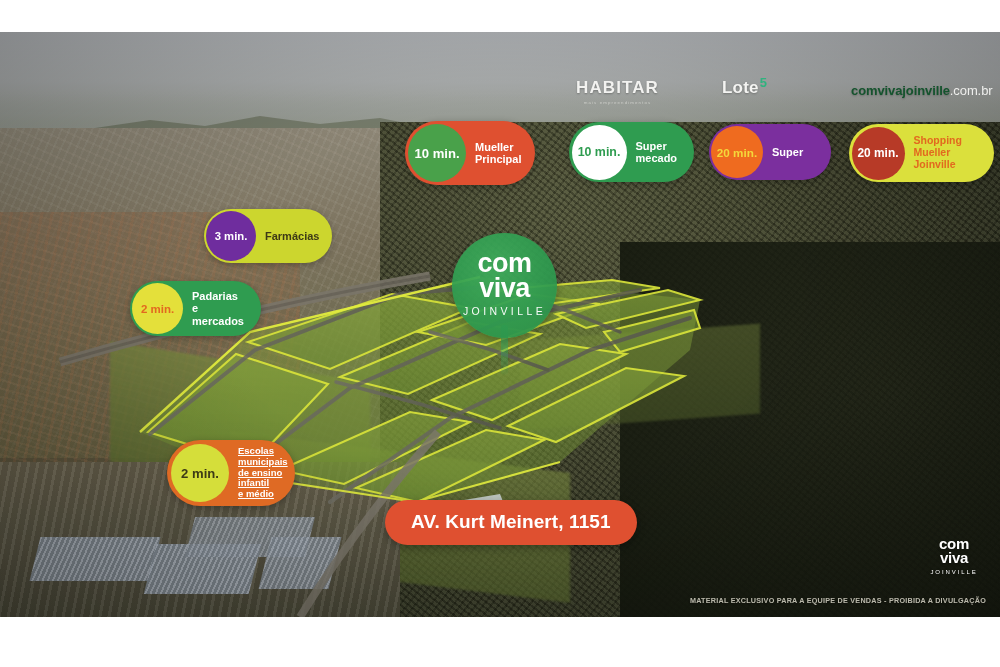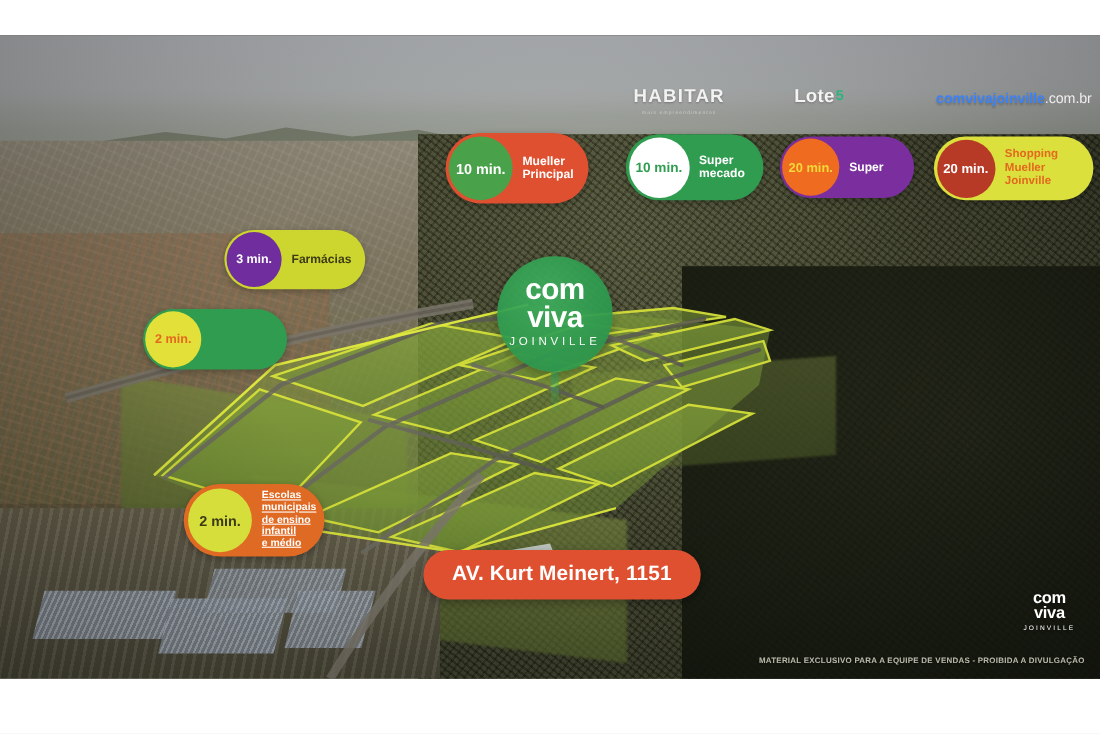--- a/index.html
+++ b/index.html
@@ -106,33 +106,33 @@
   .habitar { left: 576px; top: 78px; }
   .habitar .main {
     font-size: 17px; font-weight: bold; letter-spacing: 1.1px;
     color: #f2f2f0; text-shadow: 0 1px 2px rgba(0,0,0,.28);
   }
   .habitar .sub {
     font-size: 4.4px; letter-spacing: 1.1px; color: #d8d8d4;
     margin-top: 2px; text-align: center; opacity: .8;
   }
 
-  .lote { left: 722px; top: 78px; display: flex; align-items: center; }
+  .lote { left: 722px; top: 78px; display: flex; align-items: flex-start; }
   .lote .word {
     font-size: 17px; font-weight: bold; letter-spacing: .2px;
     color: #f4f4f2; text-shadow: 0 1px 2px rgba(0,0,0,.25);
   }
   .lote .five {
     font-size: 13px; font-weight: bold; color: #2fb37e;
     margin-left: 1px; margin-top: -3px;
   }
 
   .siteurl { left: 851px; top: 81px; white-space: nowrap; }
   .siteurl .b {
-    font-size: 13px; font-weight: bold; color: #3b82f6; letter-spacing: -.1px;
+    font-size: 13px; font-weight: bold; color: #14532d; letter-spacing: -.1px;
     text-shadow: 0 1px 2px rgba(0,0,0,.25);
   }
   .siteurl .l {
     font-size: 13px; font-weight: normal; color: #eeeeec; letter-spacing: -.1px;
   }
 
   
   .poi {
     position: absolute;
     display: flex; align-items: center;
@@ -337,20 +337,22 @@
         <div class="ptext" style="color: rgb(226, 105, 31); font-size: 10.5px; white-space: pre-line;">Shopping
 Mueller
 Joinville</div>
       </div>
       <div class="poi" style="left: 204px; top: 209px; width: 128px; height: 54px; background: rgb(204, 214, 46);">
         <div class="bubble" style="width: 50px; height: 50px; background: rgb(111, 45, 158); color: rgb(255, 255, 255); font-size: 11.3px; margin-left: 2px;">3 min.</div>
         <div class="ptext" style="color: rgb(61, 58, 22); font-size: 11px; white-space: pre-line;">Farmácias</div>
       </div>
       <div class="poi" style="left: 130px; top: 281px; width: 131px; height: 55px; background: rgb(47, 156, 80);">
         <div class="bubble" style="width: 51px; height: 51px; background: rgb(228, 224, 58); color: rgb(226, 105, 31); font-size: 11.5px; margin-left: 2px;">2 min.</div>
+        <div class="ptext" style="color: rgb(255, 255, 255); font-size: 11px; white-space: pre-line;">Padarias e
+mercados</div>
       </div>
       <div class="poi" style="left: 167px; top: 440px; width: 128px; height: 66px; background: rgb(223, 106, 36);">
         <div class="bubble" style="width: 58px; height: 58px; background: rgb(213, 222, 58); color: rgb(61, 58, 22); font-size: 13.1px; margin-left: 4px;">2 min.</div>
         <div class="ptext" style="color: rgb(255, 255, 255); font-size: 9.5px; white-space: pre-line; text-decoration: underline;">Escolas
 municipais
 de ensino
 infantil
 e médio</div>
       </div>
     </div>

